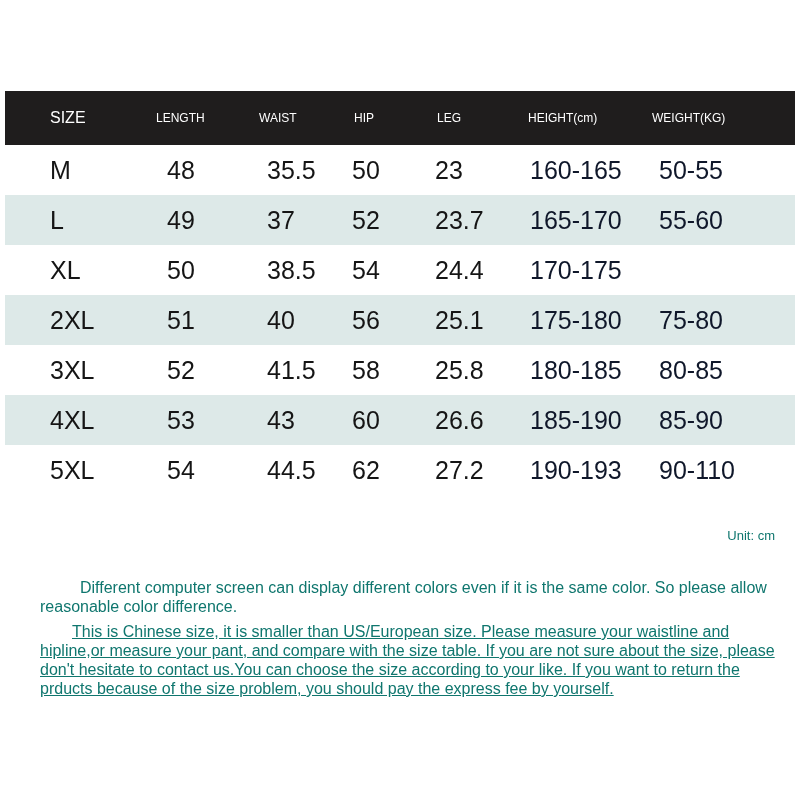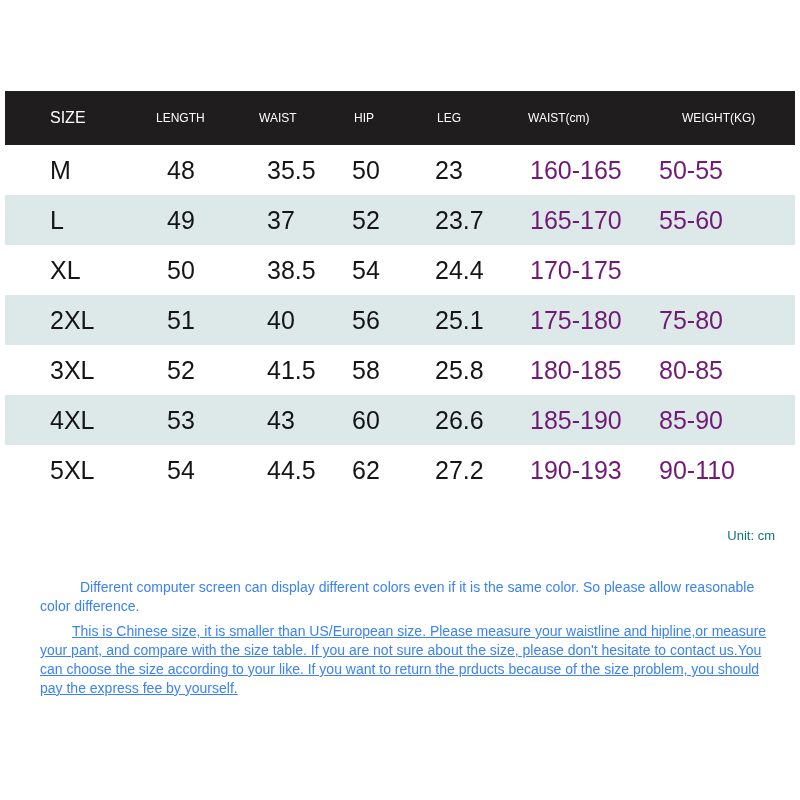--- a/index.html
+++ b/index.html
@@ -6,44 +6,44 @@
   body { width: 800px; height: 800px; position: relative; overflow: hidden;
          font-family: "Liberation Sans", sans-serif; color: #111; }
   .table { position: absolute; left: 5px; top: 91px; width: 790px; }
   .hdr { height: 54px; background: #1f1d1d; position: relative; color: #fff; }
   .row { height: 50px; position: relative; }
   .row.stripe { background: #dde9e8; }
   .cell { position: absolute; top: 0; height: 100%; display: flex; align-items: center; white-space: nowrap; }
   .hdr .cell { font-size: 12px; }
   .hdr .cell.size { font-size: 16px; }
   .row .cell { font-size: 25px; color: #151515; }
-  .row .cell.red { color: #701a75; }
+  .row .cell.red { color: #0f172a; }
   .c0 { left: 45px; }  .hdr .c0 { left: 45px; }
   .c1 { left: 162px; } .hdr .c1 { left: 151px; }
   .c2 { left: 262px; } .hdr .c2 { left: 254px; }
   .c3 { left: 347px; } .hdr .c3 { left: 349px; }
   .c4 { left: 430px; } .hdr .c4 { left: 432px; }
   .c5 { left: 525px; } .hdr .c5 { left: 523px; }
-  .c6 { left: 654px; } .hdr .c6 { left: 677px; text-align: right; }
+  .c6 { left: 654px; } .hdr .c6 { left: 647px; text-align: right; }
   .unit { position: absolute; right: 25px; top: 528px; font-size: 13px; color: #0f766e; }
-  .notes { position: absolute; left: 40px; top: 578px; width: 740px; font-size: 14px; line-height: 19px; color: #3b82f6; }
+  .notes { position: absolute; left: 40px; top: 578px; width: 740px; font-size: 16px; line-height: 19px; color: #0f766e; }
   .notes p { margin: 0 0 6px 0; text-indent: 40px; }
   .notes p.p2 { text-indent: 32px; text-decoration: underline; }
 </style>
 </head>
 <body>
 
 <div class="table">
   <div class="hdr">
     <div class="cell c0 size">SIZE</div>
     <div class="cell c1">LENGTH</div>
     <div class="cell c2">WAIST</div>
     <div class="cell c3">HIP</div>
     <div class="cell c4">LEG</div>
-    <div class="cell c5">WAIST(cm)</div>
+    <div class="cell c5">HEIGHT(cm)</div>
     <div class="cell c6">WEIGHT(KG)</div>
   </div>
   <div id="rows">
       <div class="row">
         <div class="cell c0">M</div>
         <div class="cell c1">48</div>
         <div class="cell c2">35.5</div>
         <div class="cell c3">50</div>
         <div class="cell c4">23</div>
         <div class="cell c5 red">160-165</div>

